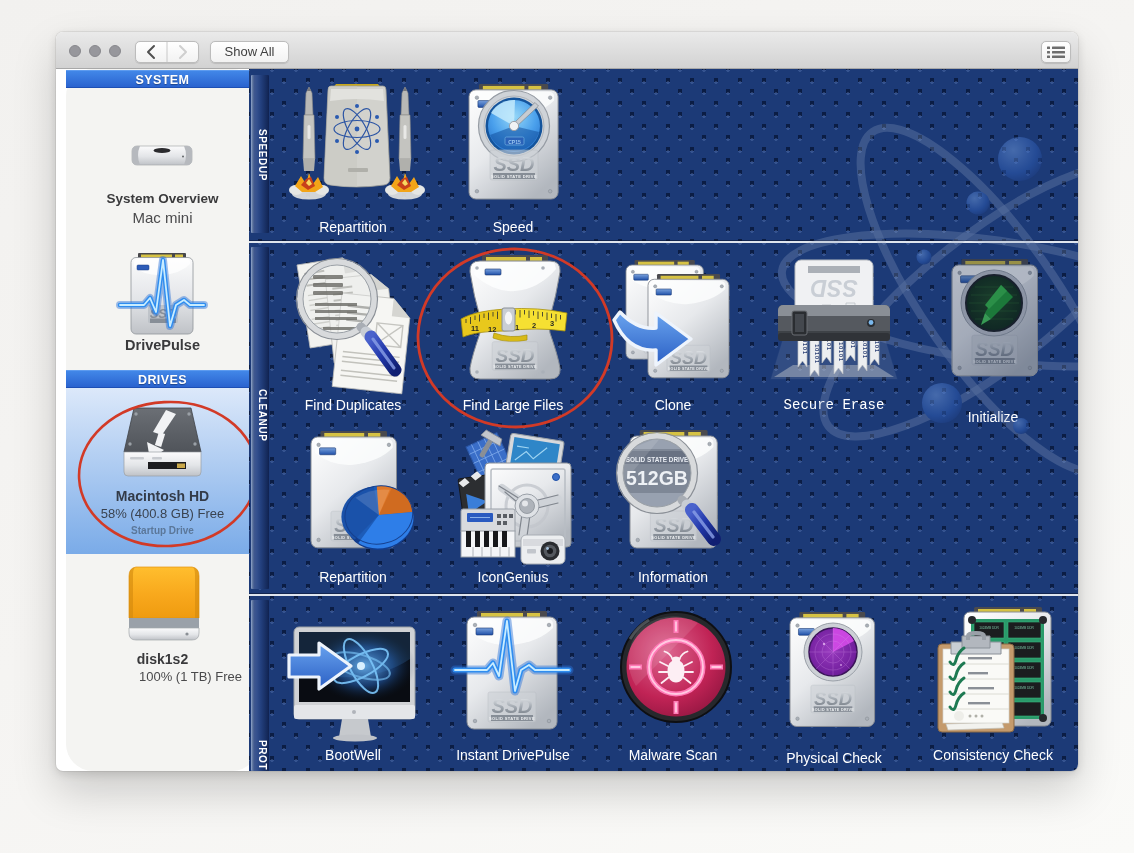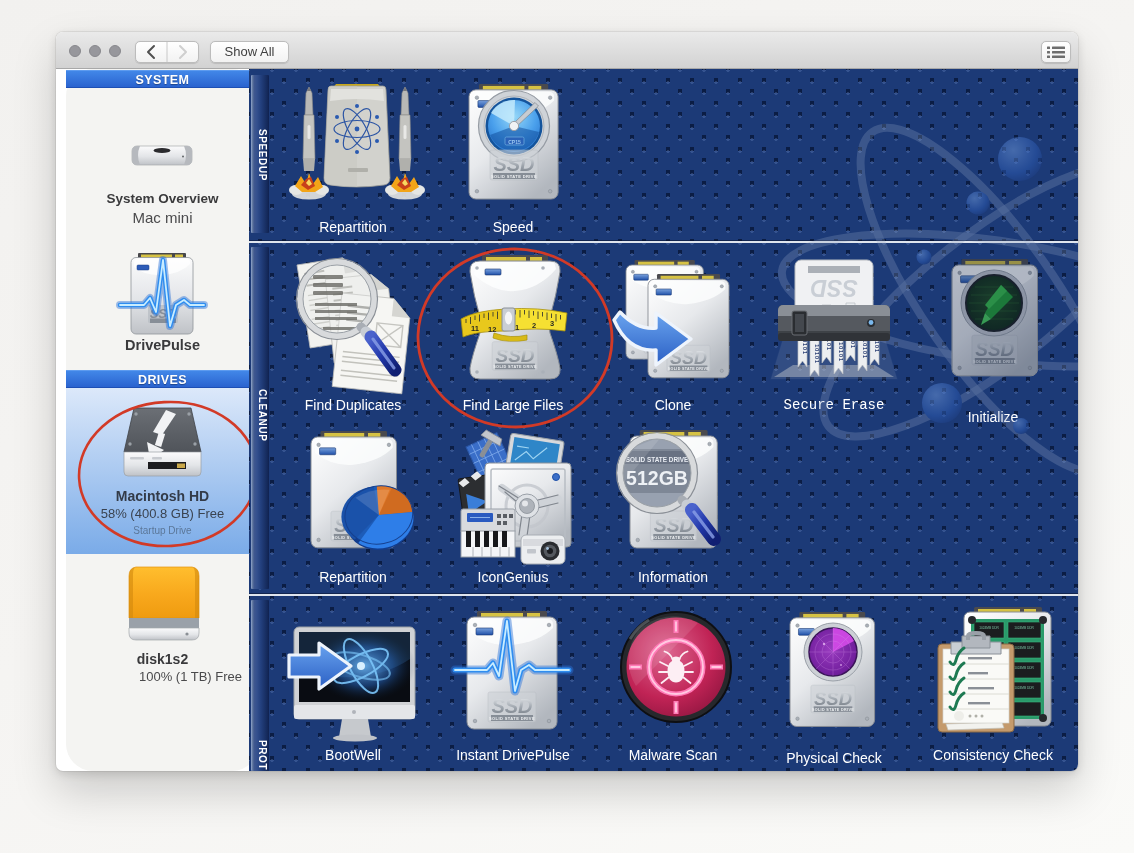--- a/index.html
+++ b/index.html
@@ -100,21 +100,21 @@
   </div>
   <div id="sidebar">
     <div id="sel"></div>
     <div class="secbar" style="top:1px;">SYSTEM</div>
     <div class="secbar" style="top:301px;">DRIVES</div>
     <div class="sblabel" style="top:122px; font-weight:bold; font-size:13.5px;">System Overview</div>
     <div class="sblabel" style="top:140px; font-size:15px; color:#4a4a4c;">Mac mini</div>
     <div class="sblabel" style="top:268px; font-weight:bold; font-size:14.5px;">DrivePulse</div>
     <div class="sblabel" style="top:419px; font-weight:bold; font-size:14px; color:#333b48;">Macintosh HD</div>
     <div class="sblabel" style="top:437px; font-size:13px; color:#3a4350;">58% (400.8 GB) Free</div>
-    <div class="sblabel" style="top:456px; font-size:10px; color:#5b7799;">Startup Drive</div>
+    <div class="sblabel" style="top:456px; font-size:10px; color:#5b7799;font-weight:bold;">Startup Drive</div>
     <div class="sblabel" style="top:582px; font-weight:bold; font-size:14px;">disk1s2</div>
     <div class="sblabel" style="top:600px; font-size:13px; color:#4a4a4c;margin-left:28px;">100% (1 TB) Free</div>
     <svg width="193" height="702" style="position:absolute;left:0;top:0;" viewBox="0 0 193 702">
       <defs>
         <linearGradient id="sbSil" x1="0" y1="0" x2="0" y2="1">
           <stop offset="0" stop-color="#fbfbfc"></stop>
             <stop offset=".55" stop-color="#e3e5e8"></stop>
             <stop offset="1" stop-color="#bfc2c7"></stop>
         </linearGradient>
         <linearGradient id="sbOr" x1="0" y1="0" x2="0" y2="1">

